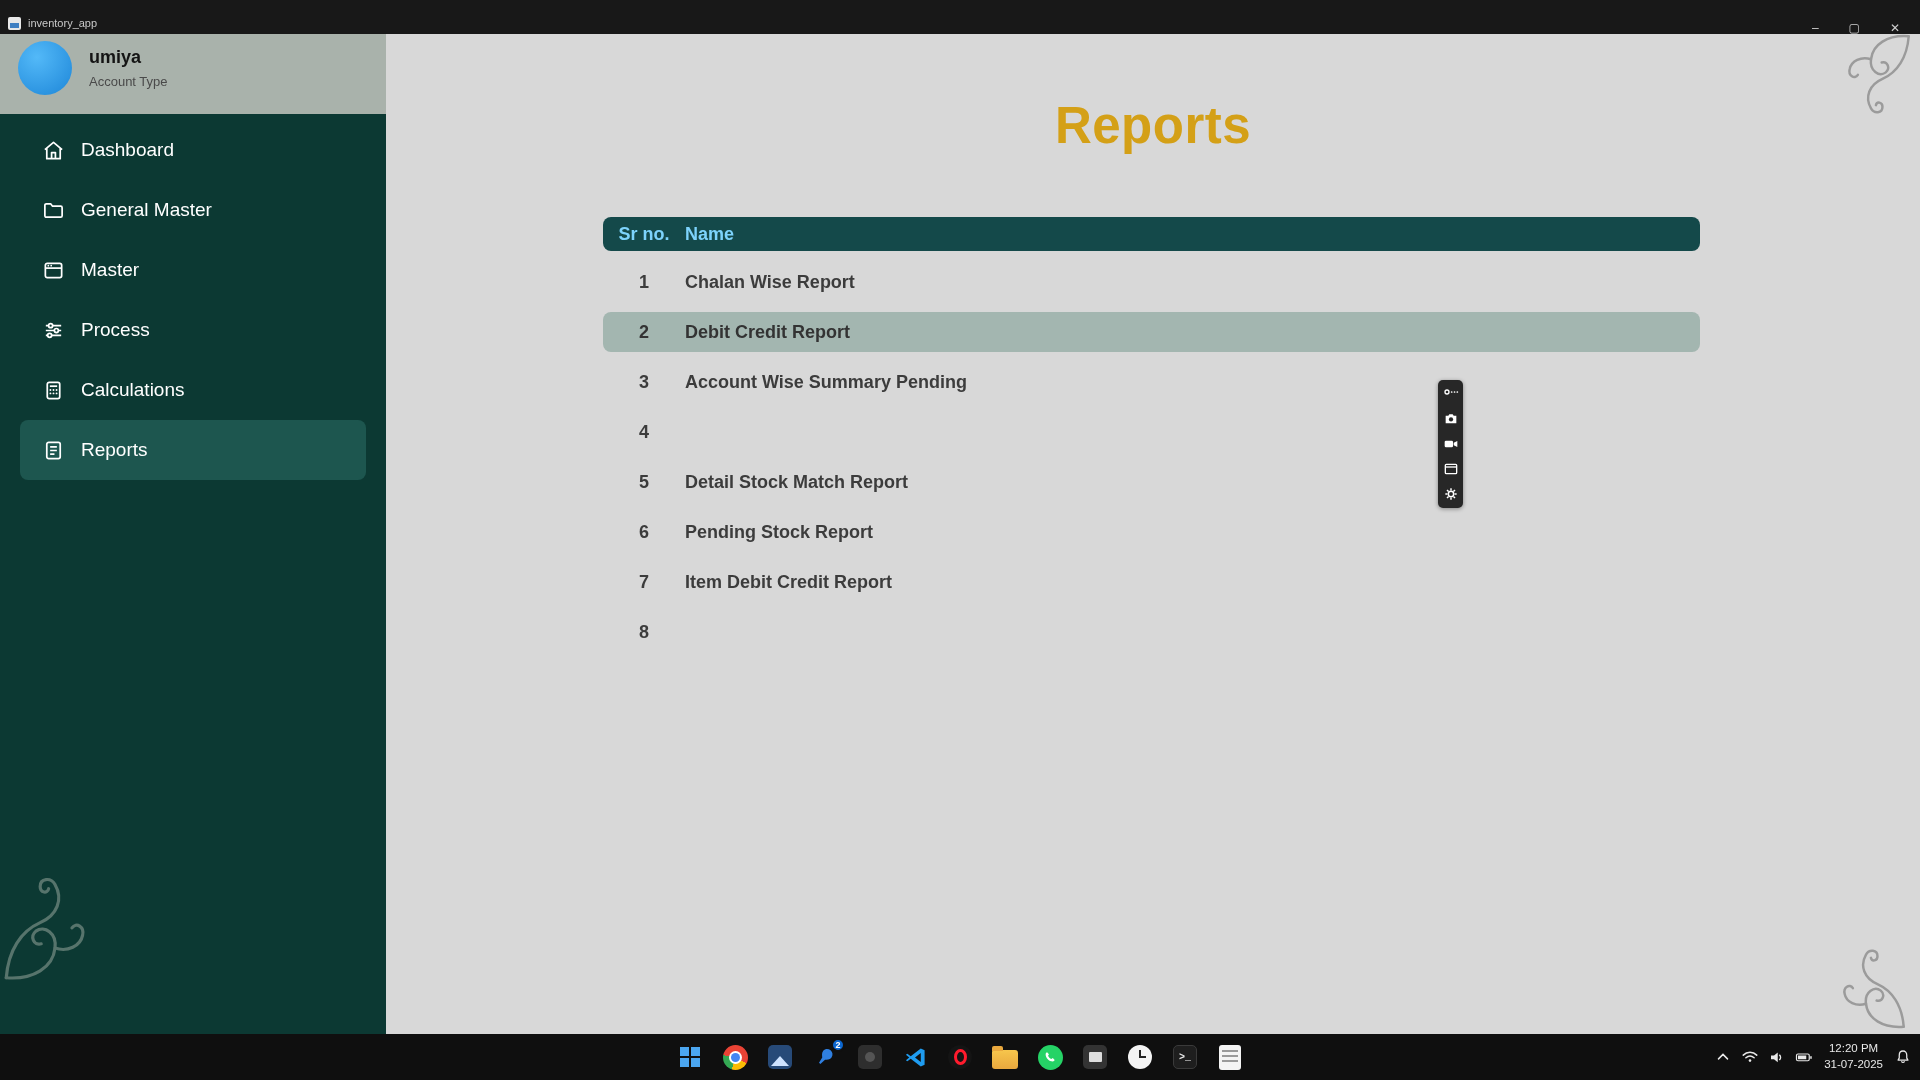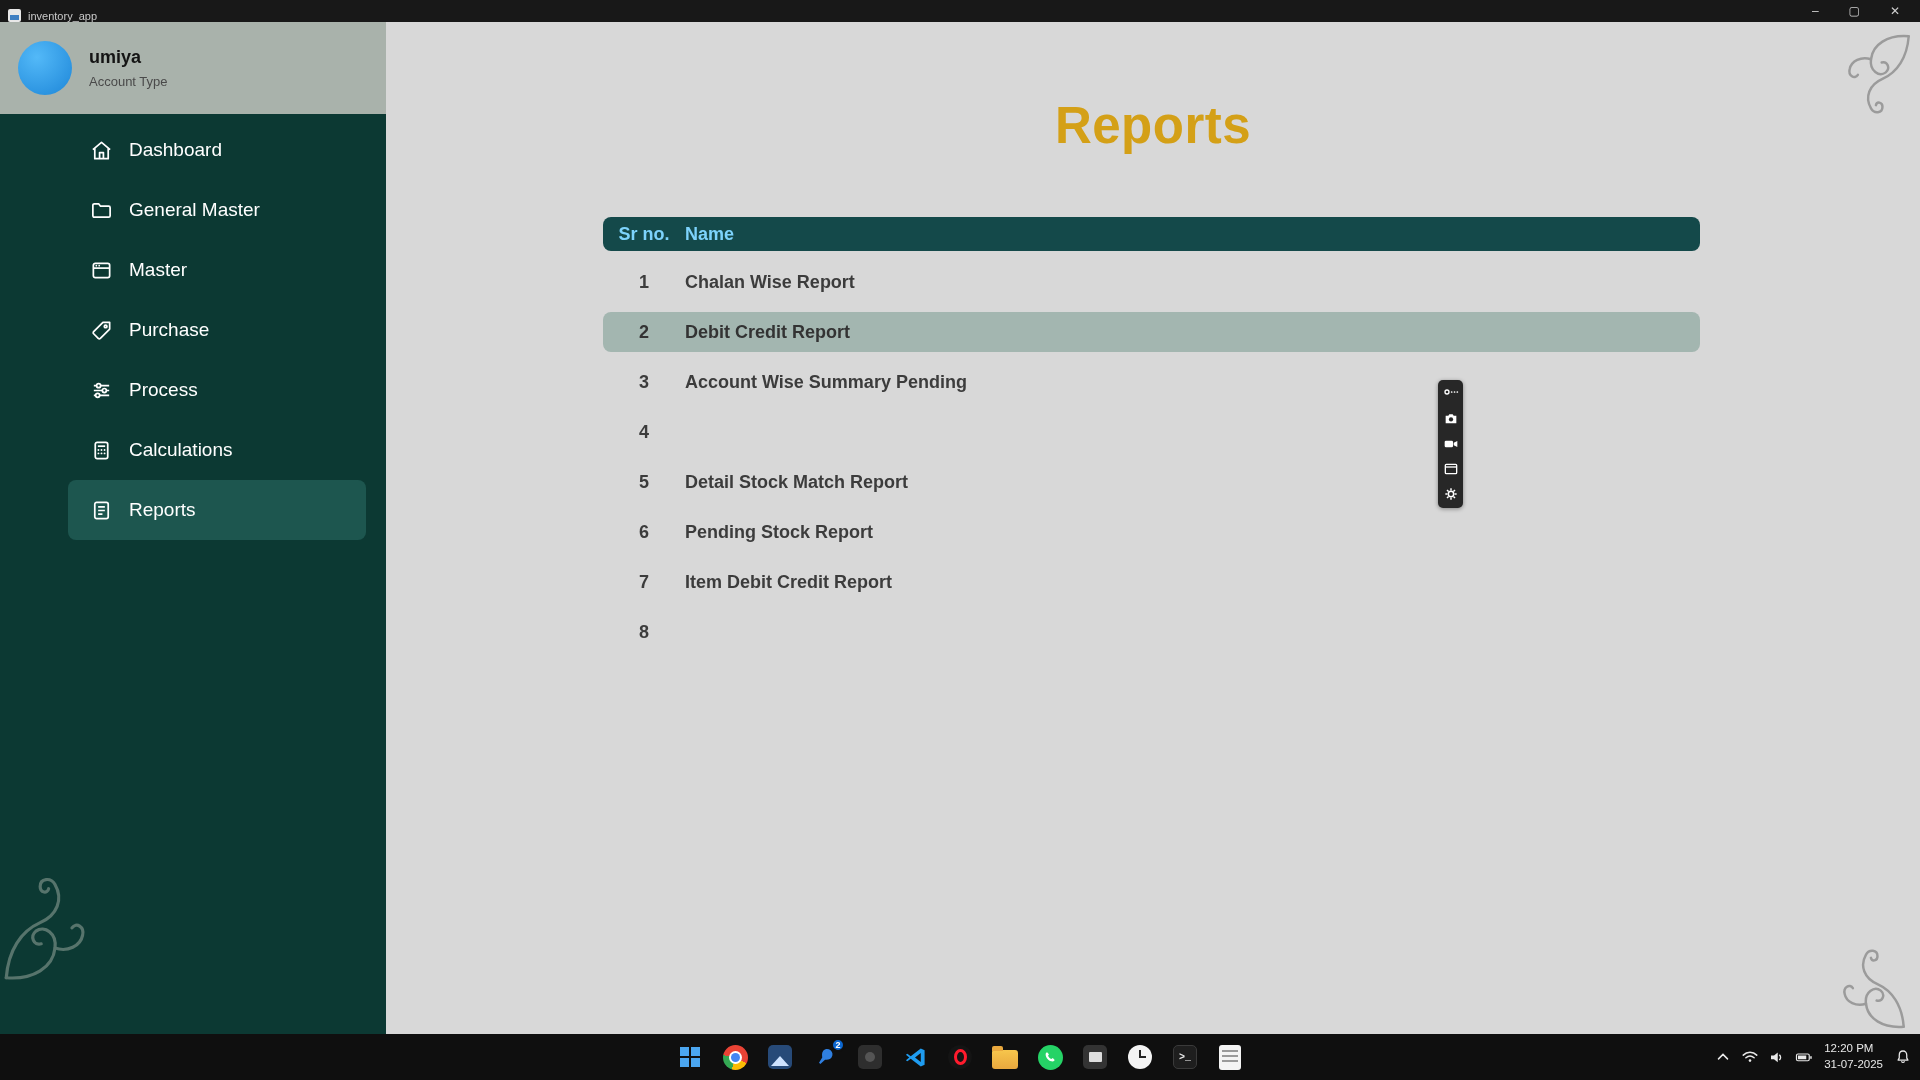--- a/index.html
+++ b/index.html
@@ -1,34 +1,34 @@
 <!DOCTYPE html>
 <html><head>
 <meta charset="utf-8">
 <style>
   * { margin:0; padding:0; box-sizing:border-box; }
   html,body { width:1920px; height:1080px; overflow:hidden; }
   body { font-family:"Liberation Sans", sans-serif; background:#d8d8d8; position:relative; user-select:none; cursor:default; }
   svg { display:block; }
 
   
-  .titlebar { position:absolute; top:0; left:0; right:0; height:22px; background:#181818; display:flex; align-items:flex-end; padding:0 8px; z-index:60; }
+  .titlebar { position:absolute; top:0; left:0; right:0; height:22px; background:#181818; display:flex; align-items:flex-start; padding:17px 8px; z-index:60; }
   .app-ic { width:13px; height:13px; background:#e8e8e8; border-radius:2px; margin-right:7px; position:relative; overflow:hidden; }
   .app-ic::after { content:""; position:absolute; left:2px; right:2px; bottom:2px; height:5px; background:#3f7fc2; }
   .titlebar-title { color:#c9c9c9; font-size:11px; }
   .win-controls { margin-left:auto; display:flex; align-items:center; gap:30px; color:#cfcfcf; font-size:12px; padding-right:12px; }
   .win-controls span { line-height:22px; }
 
   
   .sidebar { position:absolute; left:0; top:22px; width:386px; bottom:46px; background:#0c3933; color:#fff; z-index:10; }
   .profile { height:92px; background:#a9b2ab; display:flex; align-items:center; padding:0 18px; gap:17px; }
   .avatar { width:54px; height:54px; border-radius:50%; background:radial-gradient(circle at 35% 30%, #53b9f8, #1d86d8); flex:0 0 54px; }
   .profile-name { font-size:18px; font-weight:bold; color:#141414; }
   .profile-sub { font-size:13px; color:#4a4a4a; margin-top:6px;text-align:right; }
-  .menu { padding-top:6px;padding-left:48px; }
+  .menu { padding-top:6px; }
   .menu-item { height:60px; margin:0 20px; border-radius:8px; display:flex; align-items:center; padding-left:22px; gap:16px; font-size:19px; color:#fff; }
   .menu-item.active { background:#1d564f; }
   .mi-ic { width:23px; height:23px; flex:0 0 23px; }
 
   
   .main { position:absolute; left:386px; top:22px; right:0; bottom:46px; background:#d8d8d8; }
   .page-title { margin-top:74px; text-align:center; font-size:51px; font-weight:bold; color:#d4a017; letter-spacing:.5px; }
   .report-table { position:absolute; left:217px; top:195px; width:1097px; }
   .thead { height:34px; background:#14494a; border-radius:8px; color:#7dd3fc; display:flex; align-items:center; font-weight:bold; font-size:18px; }
   .col-sr { width:82px; text-align:center; flex:0 0 82px; }
@@ -64,21 +64,21 @@
   .snip i { width:13px; height:10px; background:#ddd; border-radius:1px; }
   .clockface { width:24px; height:24px; border-radius:50%; background:#f4f4f4; position:relative; }
   .clockface::before { content:""; position:absolute; left:11px; top:5px; width:2px; height:8px; background:#222; }
   .clockface::after { content:""; position:absolute; left:12px; top:11px; width:6px; height:2px; background:#222; }
   .terminal { width:24px; height:24px; border-radius:5px; background:#1e1e1e; border:1px solid #3a3a3a; color:#e8e8e8; font-family:"Liberation Mono", monospace; font-size:10px; font-weight:bold; display:flex; align-items:center; justify-content:center; }
   .notepad { width:22px; height:25px; background:#f4f4f4; border-radius:3px; padding:5px 3px; display:flex; flex-direction:column; gap:3px; }
   .notepad i { height:2px; background:#9a9a9a; }
 
   .tray { position:absolute; right:8px; top:0; bottom:0; display:flex; align-items:center; gap:9px; color:#e8e8e8; }
   .tray-ic { width:18px; height:18px; }
-  .tray-clock { font-size:11.5px; line-height:1.35; text-align:left; margin:0 2px; }
+  .tray-clock { font-size:11.5px; line-height:1.35; text-align:center; margin:0 2px; }
 
   
   .orn { position:absolute; pointer-events:none; }
   .orn-tr { right:8px; top:32px; width:82px; height:84px; color:#9b9b9b; z-index:5; }
   .orn-bl { left:2px; bottom:52px; width:106px; height:106px; color:#57746c; transform:scale(-1,-1); z-index:15; }
   .orn-br { right:6px; bottom:50px; width:96px; height:82px; color:#9b9b9b; transform:scaleY(-1); z-index:5; }
 </style>
 </head>
 <body>
 
@@ -129,27 +129,20 @@
     <div class="menu-item">
       <svg class="mi-ic" viewBox="0 0 24 24" fill="none" stroke="#fff" stroke-width="1.8">
           <rect x="3.5" y="4.5" width="17" height="15" rx="2"></rect>
           <path d="M3.5 9.5 H20.5"></path>
           <circle cx="6.6" cy="7" r="0.9" fill="#fff" stroke="none"></circle>
           <circle cx="9.6" cy="7" r="0.9" fill="#fff" stroke="none"></circle>
         </svg>
       <span>Master</span>
     </div>
 
-    <div class="menu-item">
-      <svg class="mi-ic" viewBox="0 0 24 24" fill="none" stroke="#fff" stroke-width="1.8" stroke-linejoin="round">
-          <path d="M20.5 3.5 H13.5 L3.8 13.2 C3.2 13.8 3.2 14.8 3.8 15.4 L8.6 20.2 C9.2 20.8 10.2 20.8 10.8 20.2 L20.5 10.5 Z"></path>
-          <circle cx="16.3" cy="7.7" r="1.4"></circle>
-        </svg>
-      <span>Purchase</span>
-    </div>
 
     <div class="menu-item">
       <svg class="mi-ic" viewBox="0 0 24 24" fill="none" stroke="#fff" stroke-width="1.8">
           <path d="M4 7 H20 M4 12 H20 M4 17 H20"></path>
           <circle cx="9" cy="7" r="2.1" fill="#0c3933"></circle>
           <circle cx="15" cy="12" r="2.1" fill="#0c3933"></circle>
           <circle cx="8" cy="17" r="2.1" fill="#0c3933"></circle>
         </svg>
       <span>Process</span>
     </div>

